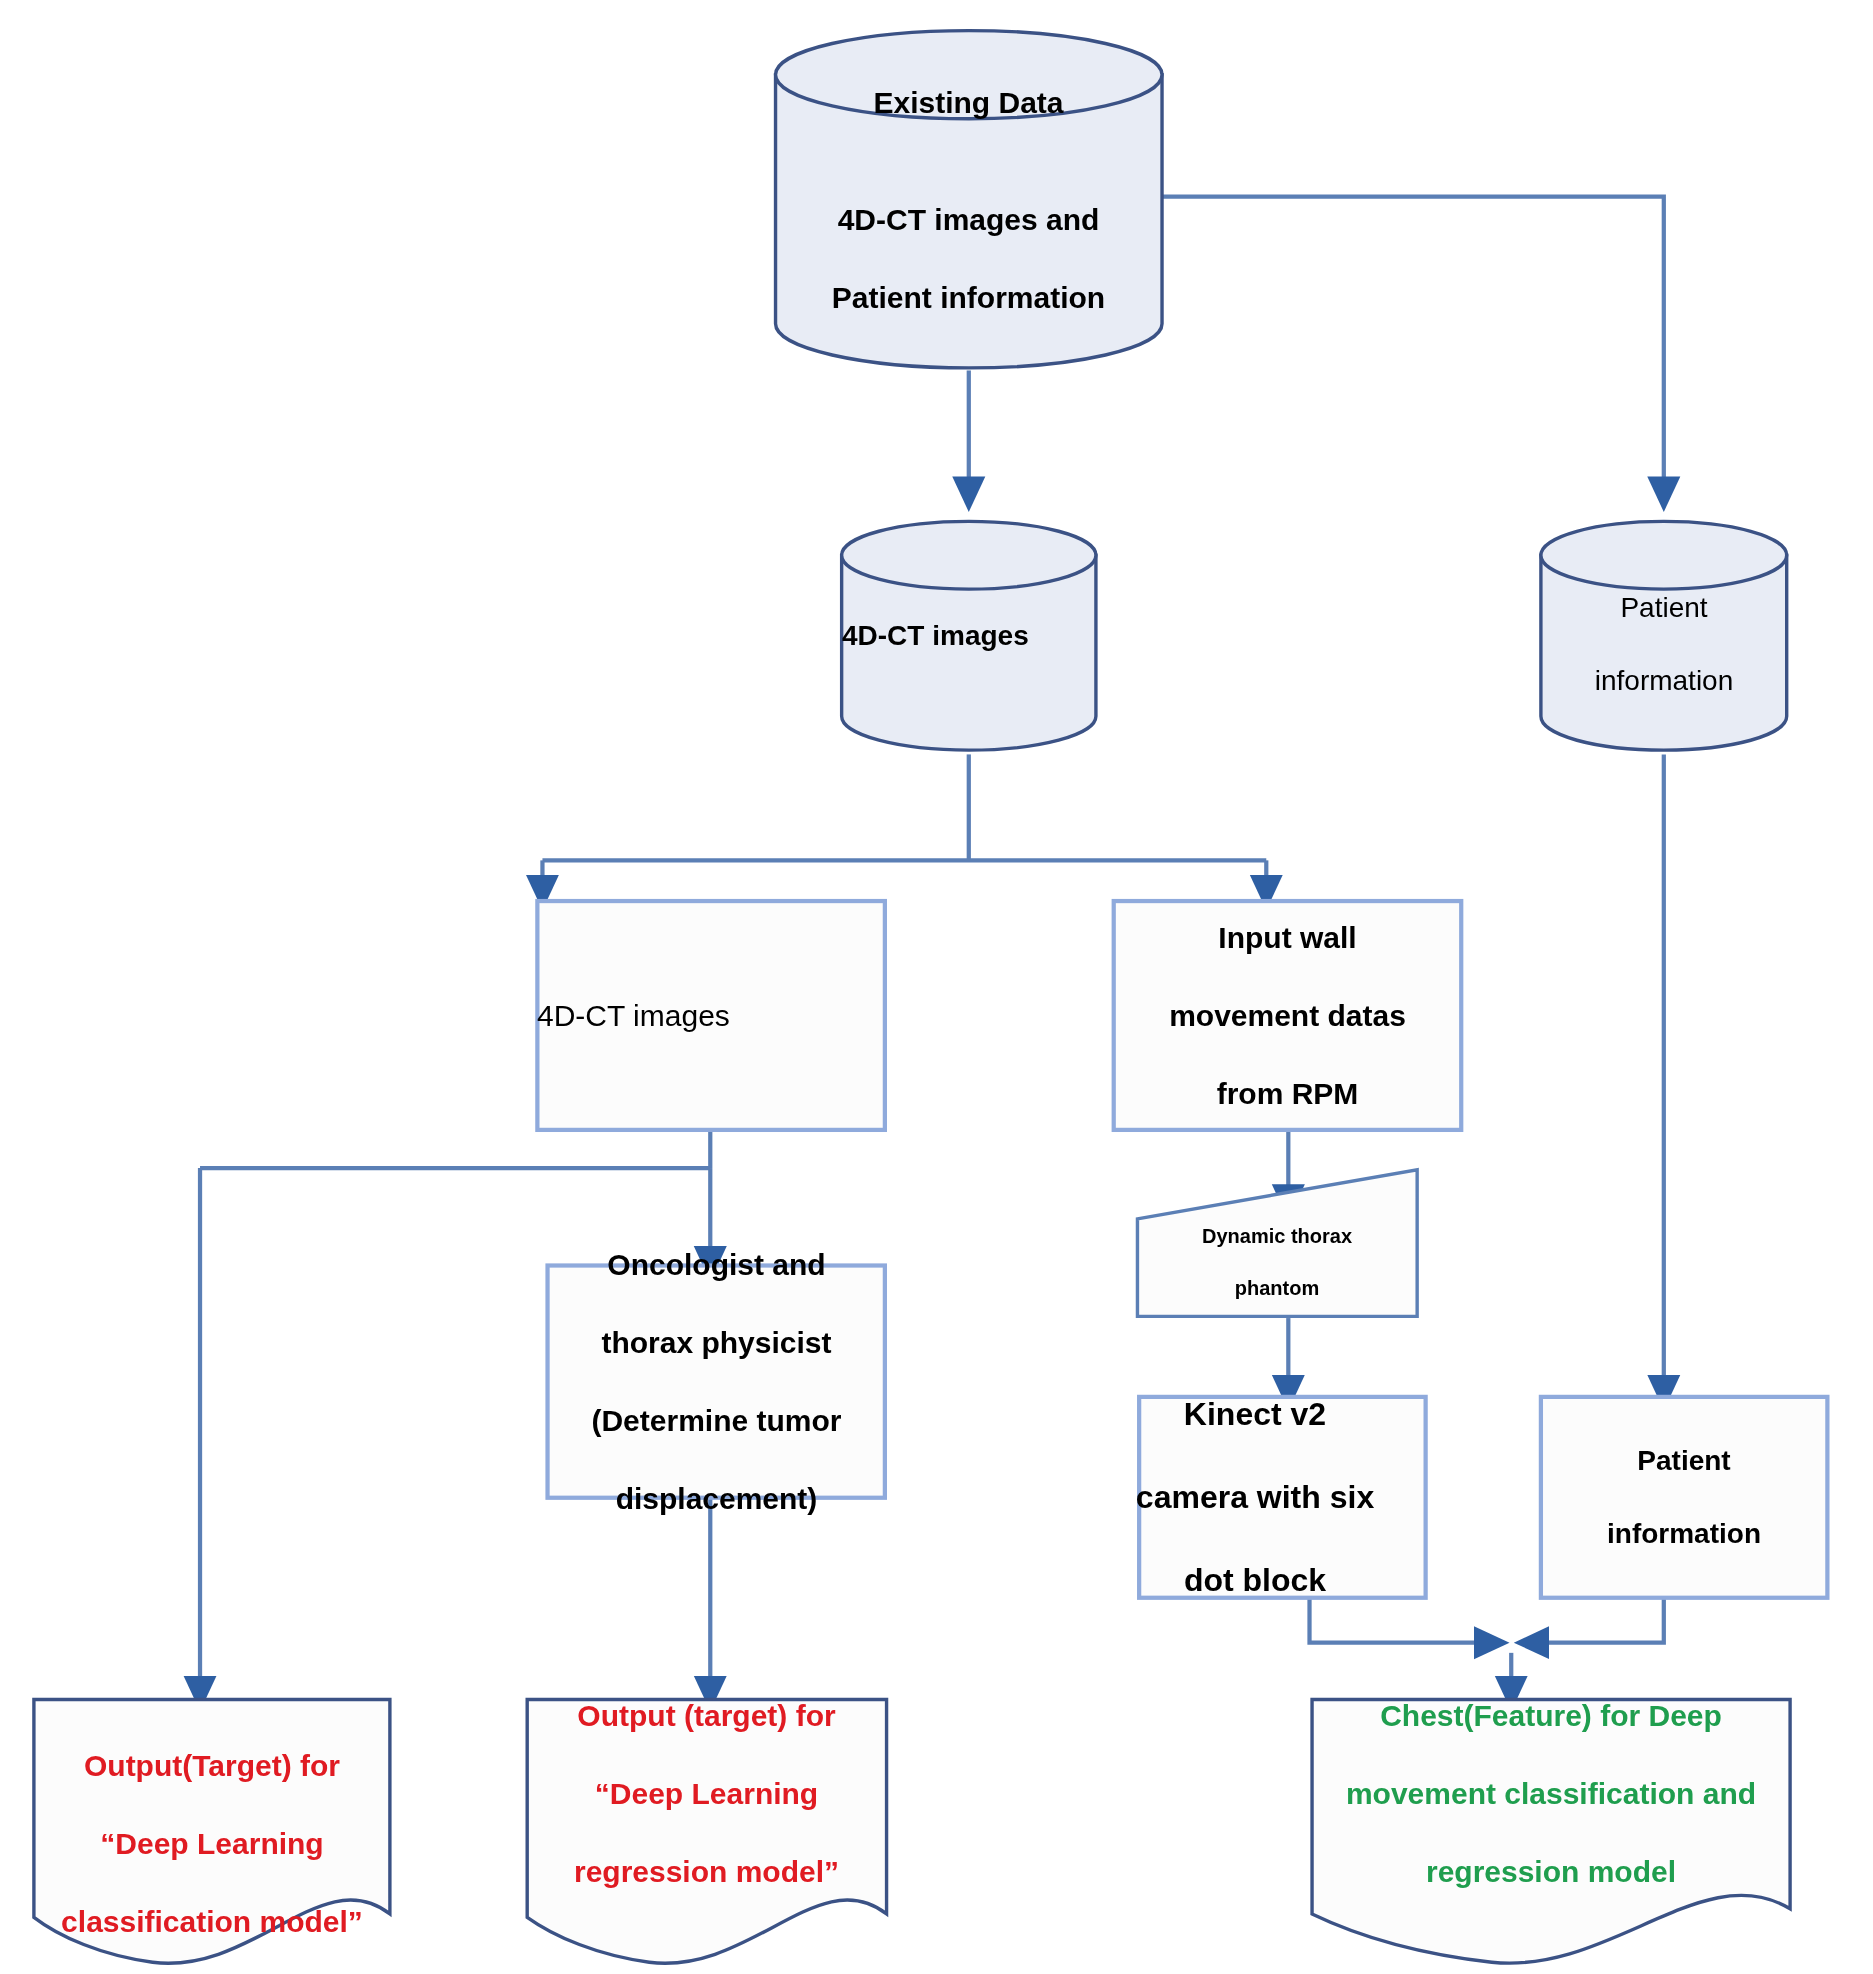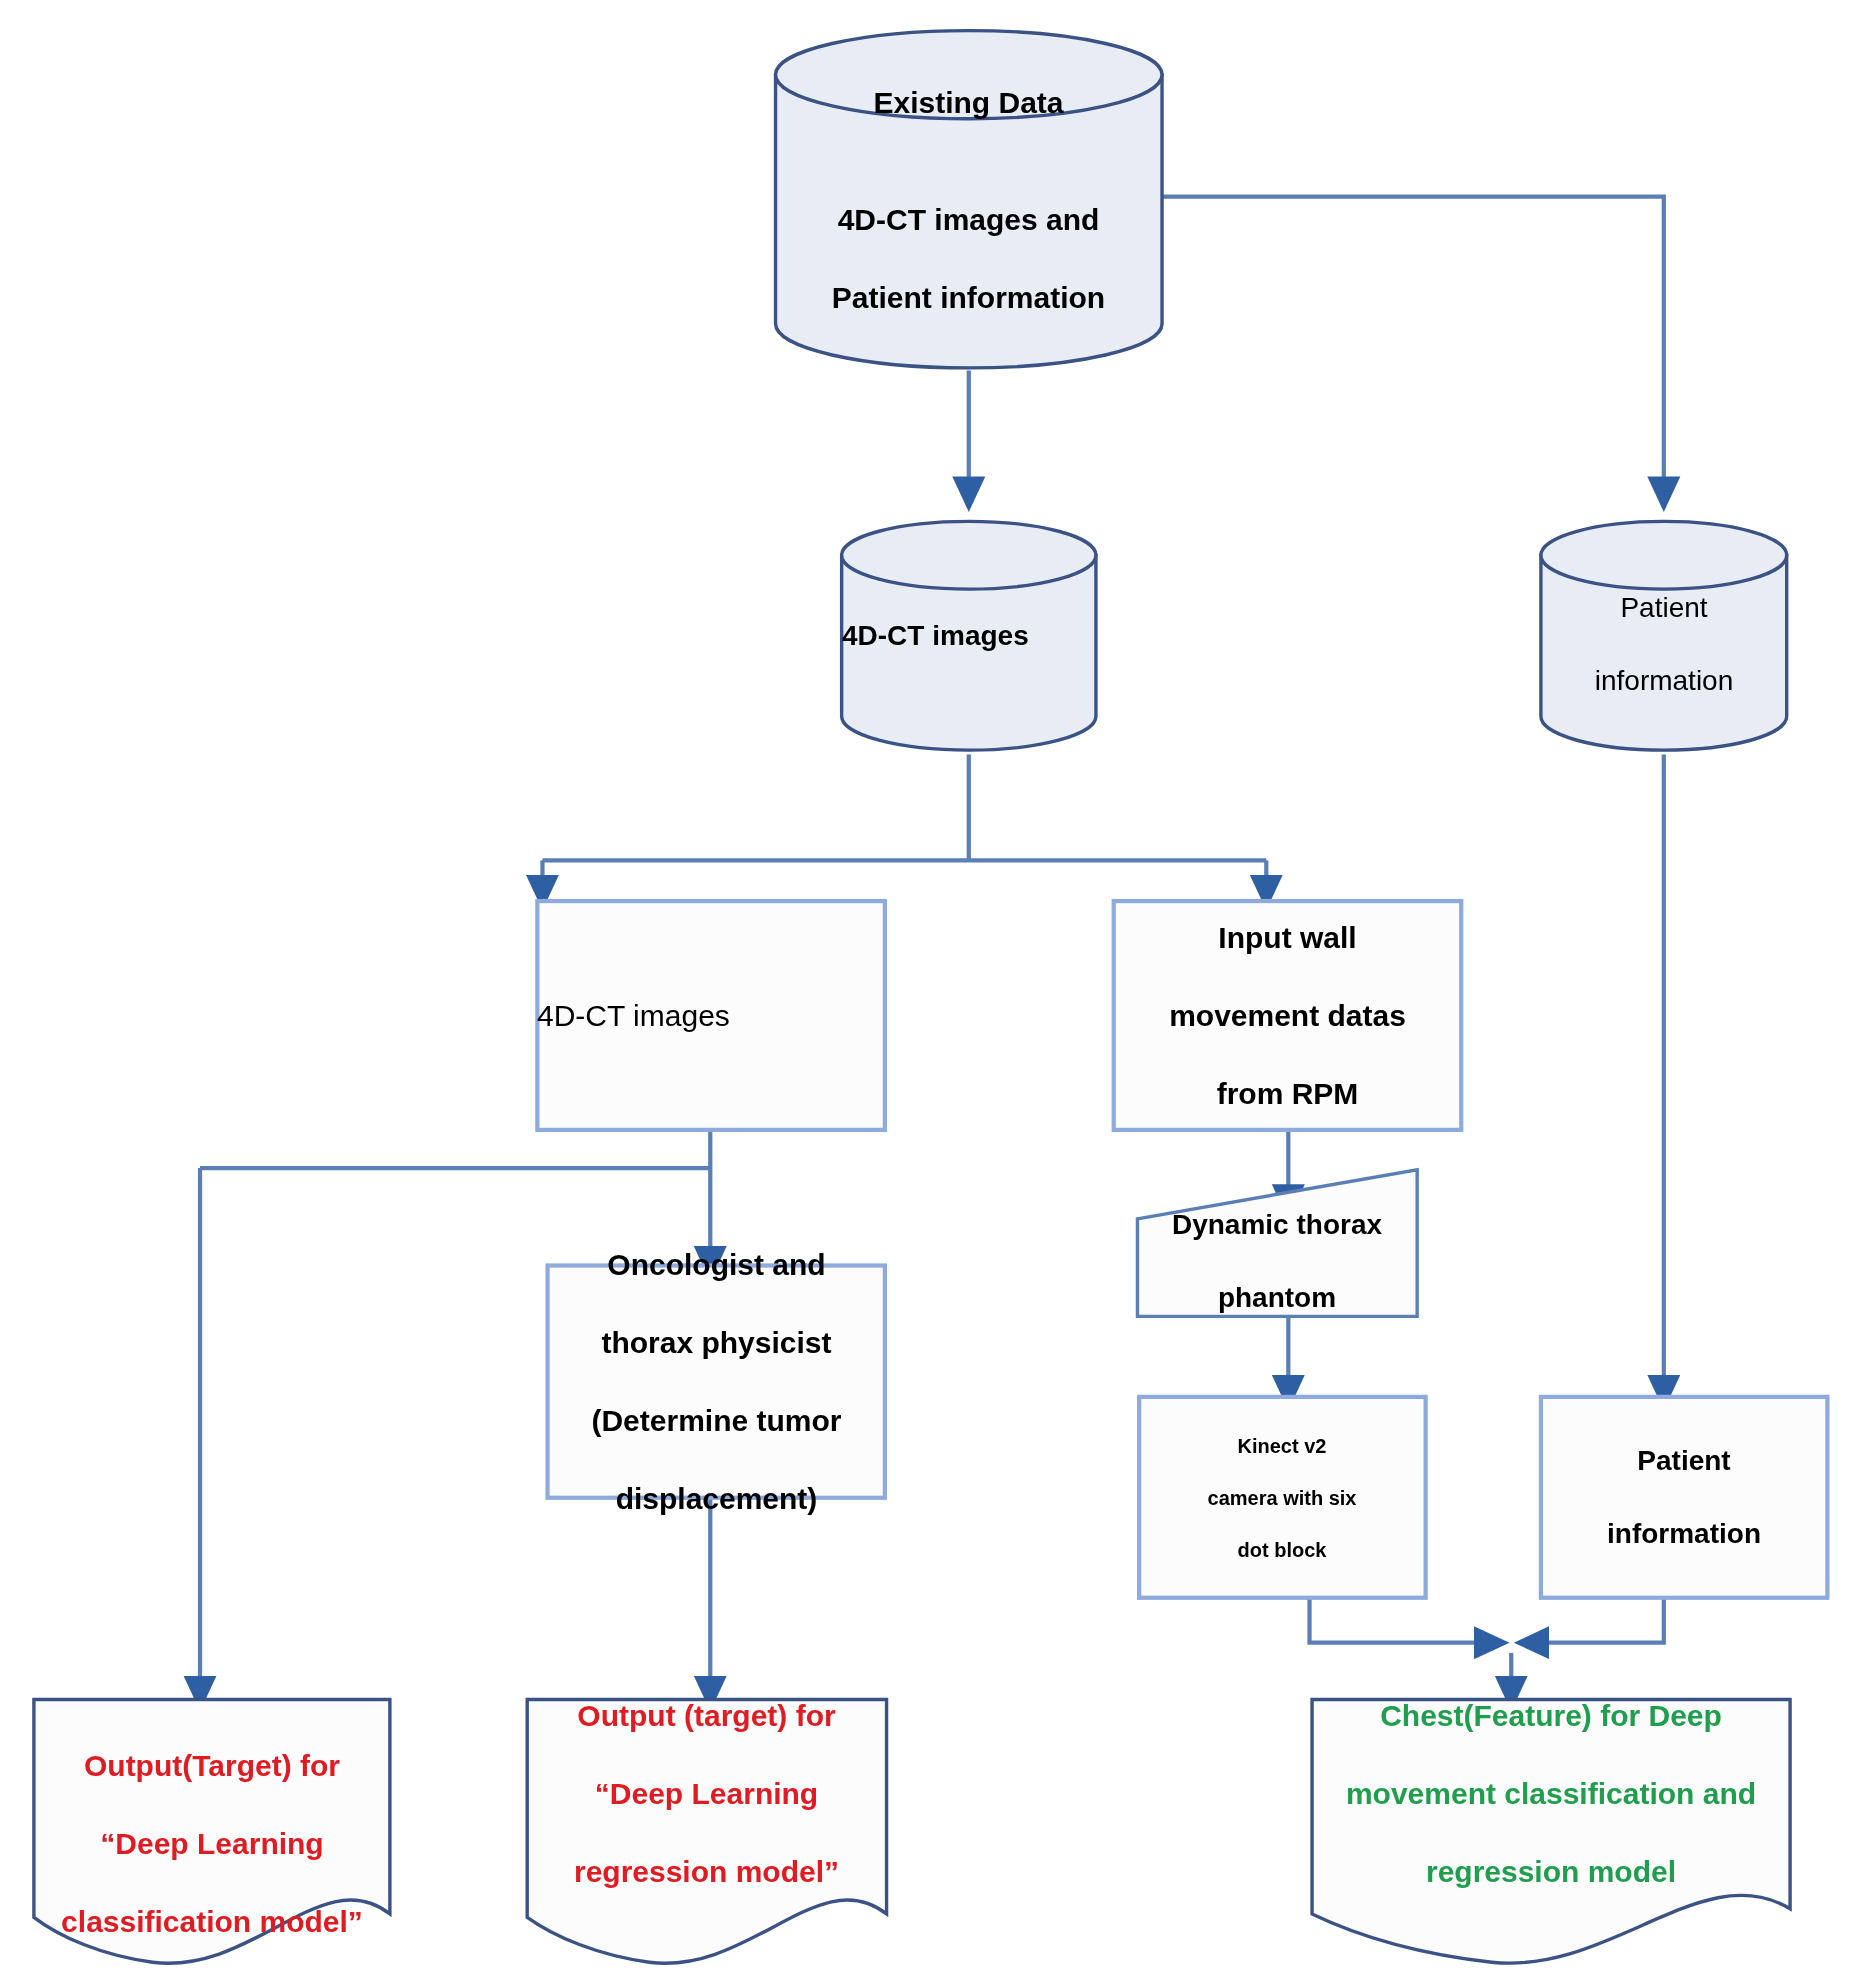--- a/index.html
+++ b/index.html
@@ -119,37 +119,37 @@
   <div class="node-text" style="left:537px;top:901px;width:347px;height:229px;font-size:30px;">4D-CT images</div>
 
   <div class="node-text bold" style="left:1114px;top:901px;width:347px;height:229px;font-size:30px;">
     <span>
       <span>Input wall</span><br>
       <span>movement datas</span><br>
       <span>from RPM</span>
     </span>
   </div>
 
-  <div class="node-text bold" style="left:1137px;top:1208px;width:280px;height:108px;font-size:28px;">
+  <div class="node-text bold" style="left:1137px;top:1208px;width:280px;height:108px;font-size:20px;">
     <span>
       <span>Dynamic thorax</span><br>
       <span>phantom</span>
     </span>
   </div>
 
   <div class="node-text bold" style="left:548px;top:1265px;width:337px;height:232px;font-size:30px;">
     <span>
       <span>Oncologist and</span><br>
       <span>thorax physicist</span><br>
       <span>(Determine tumor</span><br>
       <span>displacement)</span>
     </span>
   </div>
 
-  <div class="node-text bold" style="left:1139px;top:1397px;width:286px;height:201px;font-size:20px;">
+  <div class="node-text bold" style="left:1112px;top:1397px;width:286px;height:201px;font-size:32px;">
     <span>
       <span>Kinect v2</span><br>
       <span>camera with six</span><br>
       <span>dot block</span>
     </span>
   </div>
 
   <div class="node-text bold" style="left:1541px;top:1397px;width:286px;height:201px;font-size:28px;">
     <span>
       <span>Patient</span><br>

